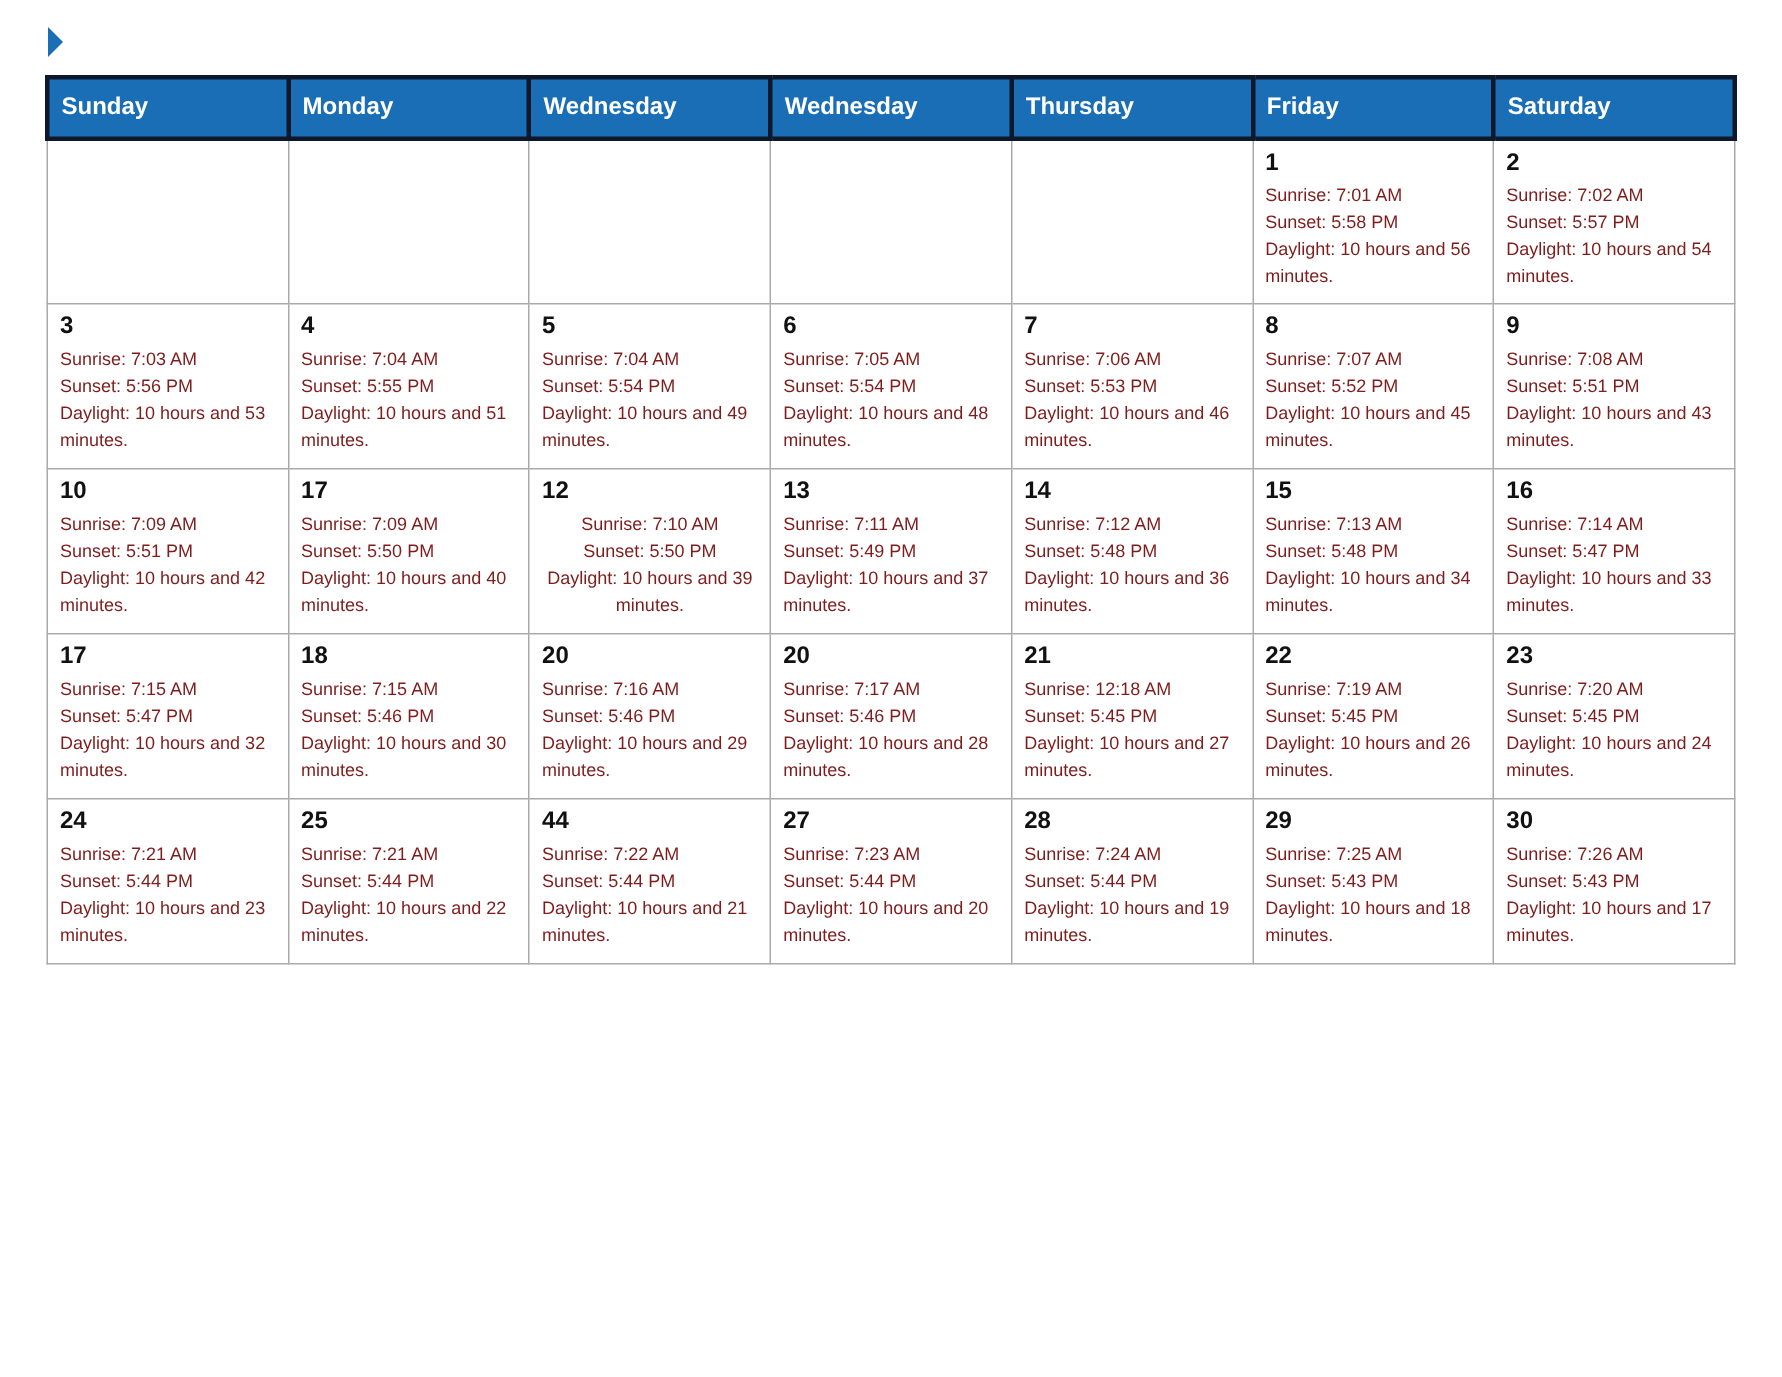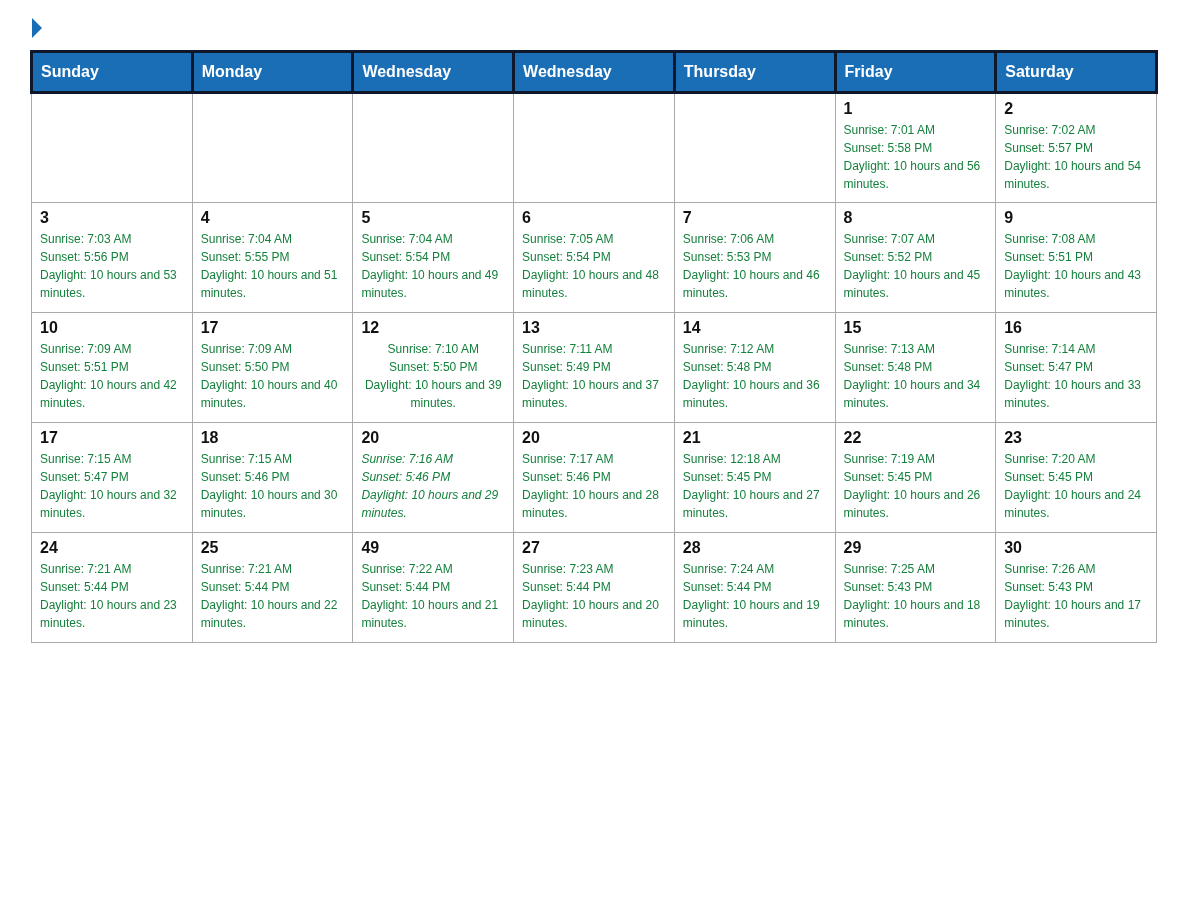--- a/index.html
+++ b/index.html
@@ -83,21 +83,21 @@
     }
     .day-num {
       font-size: 16px;
       font-weight: bold;
       color: #111;
       display: block;
       margin-bottom: 3px;
     }
     .day-info {
       font-size: 12px;
-      color: #15803d;
+      color: #7f1d1d;
       line-height: 1.5;
     }
     .empty-cell {
       background: #fff;
     }
     tr.week-row td {
       height: 110px;
     }
   </style>
 </head>
@@ -245,21 +245,21 @@
 Daylight: 10 hours and 32 minutes.</div>
         </td>
         <td>
           <span class="day-num">18</span>
           <div class="day-info" style="white-space: pre-line;">Sunrise: 7:15 AM
 Sunset: 5:46 PM
 Daylight: 10 hours and 30 minutes.</div>
         </td>
         <td>
           <span class="day-num">20</span>
-          <div class="day-info" style="white-space: pre-line; font-style: italic;">Sunrise: 7:16 AM
+          <div class="day-info" style="white-space: pre-line;">Sunrise: 7:16 AM
 Sunset: 5:46 PM
 Daylight: 10 hours and 29 minutes.</div>
         </td>
         <td>
           <span class="day-num">20</span>
           <div class="day-info" style="white-space: pre-line;">Sunrise: 7:17 AM
 Sunset: 5:46 PM
 Daylight: 10 hours and 28 minutes.</div>
         </td>
         <td>
@@ -288,21 +288,21 @@
 Sunset: 5:44 PM
 Daylight: 10 hours and 23 minutes.</div>
         </td>
         <td>
           <span class="day-num">25</span>
           <div class="day-info" style="white-space: pre-line;">Sunrise: 7:21 AM
 Sunset: 5:44 PM
 Daylight: 10 hours and 22 minutes.</div>
         </td>
         <td>
-          <span class="day-num">49</span>
+          <span class="day-num">44</span>
           <div class="day-info" style="white-space: pre-line;">Sunrise: 7:22 AM
 Sunset: 5:44 PM
 Daylight: 10 hours and 21 minutes.</div>
         </td>
         <td>
           <span class="day-num">27</span>
           <div class="day-info" style="white-space: pre-line;">Sunrise: 7:23 AM
 Sunset: 5:44 PM
 Daylight: 10 hours and 20 minutes.</div>
         </td>

